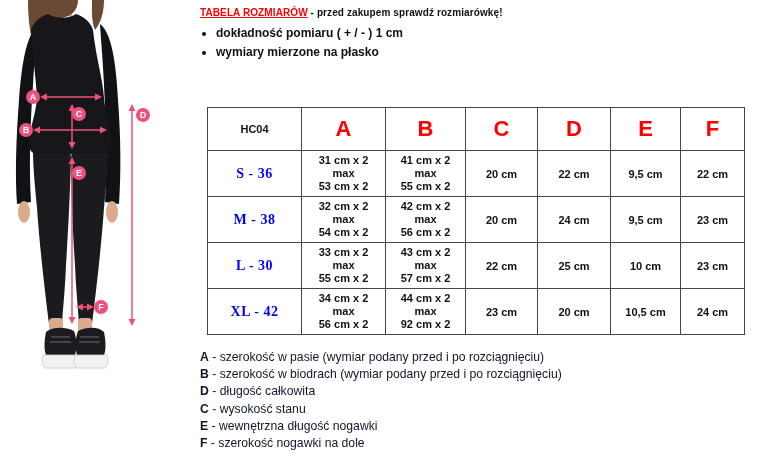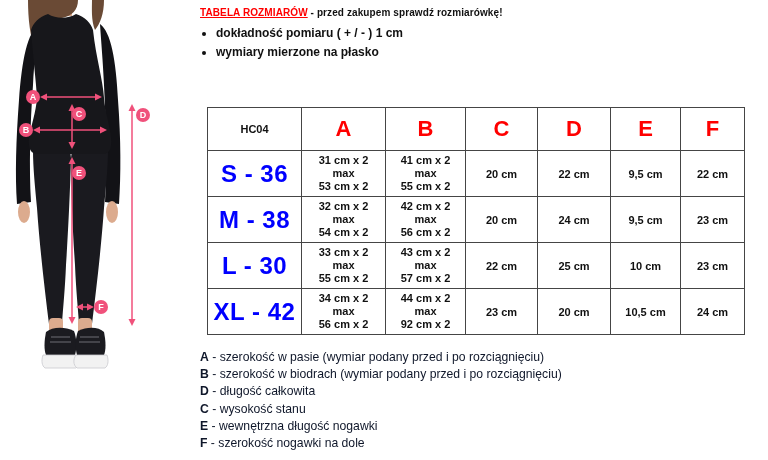--- a/index.html
+++ b/index.html
@@ -21,21 +21,21 @@
     border-collapse:collapse; table-layout:fixed;margin-top:12px;
   }
   .size-table td {
     border:1px solid #454545; text-align:center; vertical-align:middle;
     padding:0; overflow:hidden;
   }
   .size-table tr.head td { height:42px; }
   .size-table tr.datarow td { height:45px; }
   td.code { font-size:11px; font-weight:bold; color:#111; }
   td.col-letter { font-size:22px; font-weight:bold; color:#ff0000; }
-  td.size { font-size:24px; font-weight:bold; color:#0000ff; letter-spacing:0.5px; }
+  td.size { font-size:14px; font-weight:bold; color:#0000ff; letter-spacing:0.5px;font-family:Liberation Serif, serif; }
   td.val  { font-size:11px; font-weight:bold; color:#111; }
   td.multiline { white-space:pre-line; line-height:13px; }
 
   
   .legend { position:absolute; left:200px; top:349px; }
   .legend-item { font-size:12.2px; line-height:17.2px; color:#0f172a; }
   .legend-item b { font-weight:bold; }
 
   
   .figure { position:absolute; left:0; top:0; width:190px; height:375px; }

